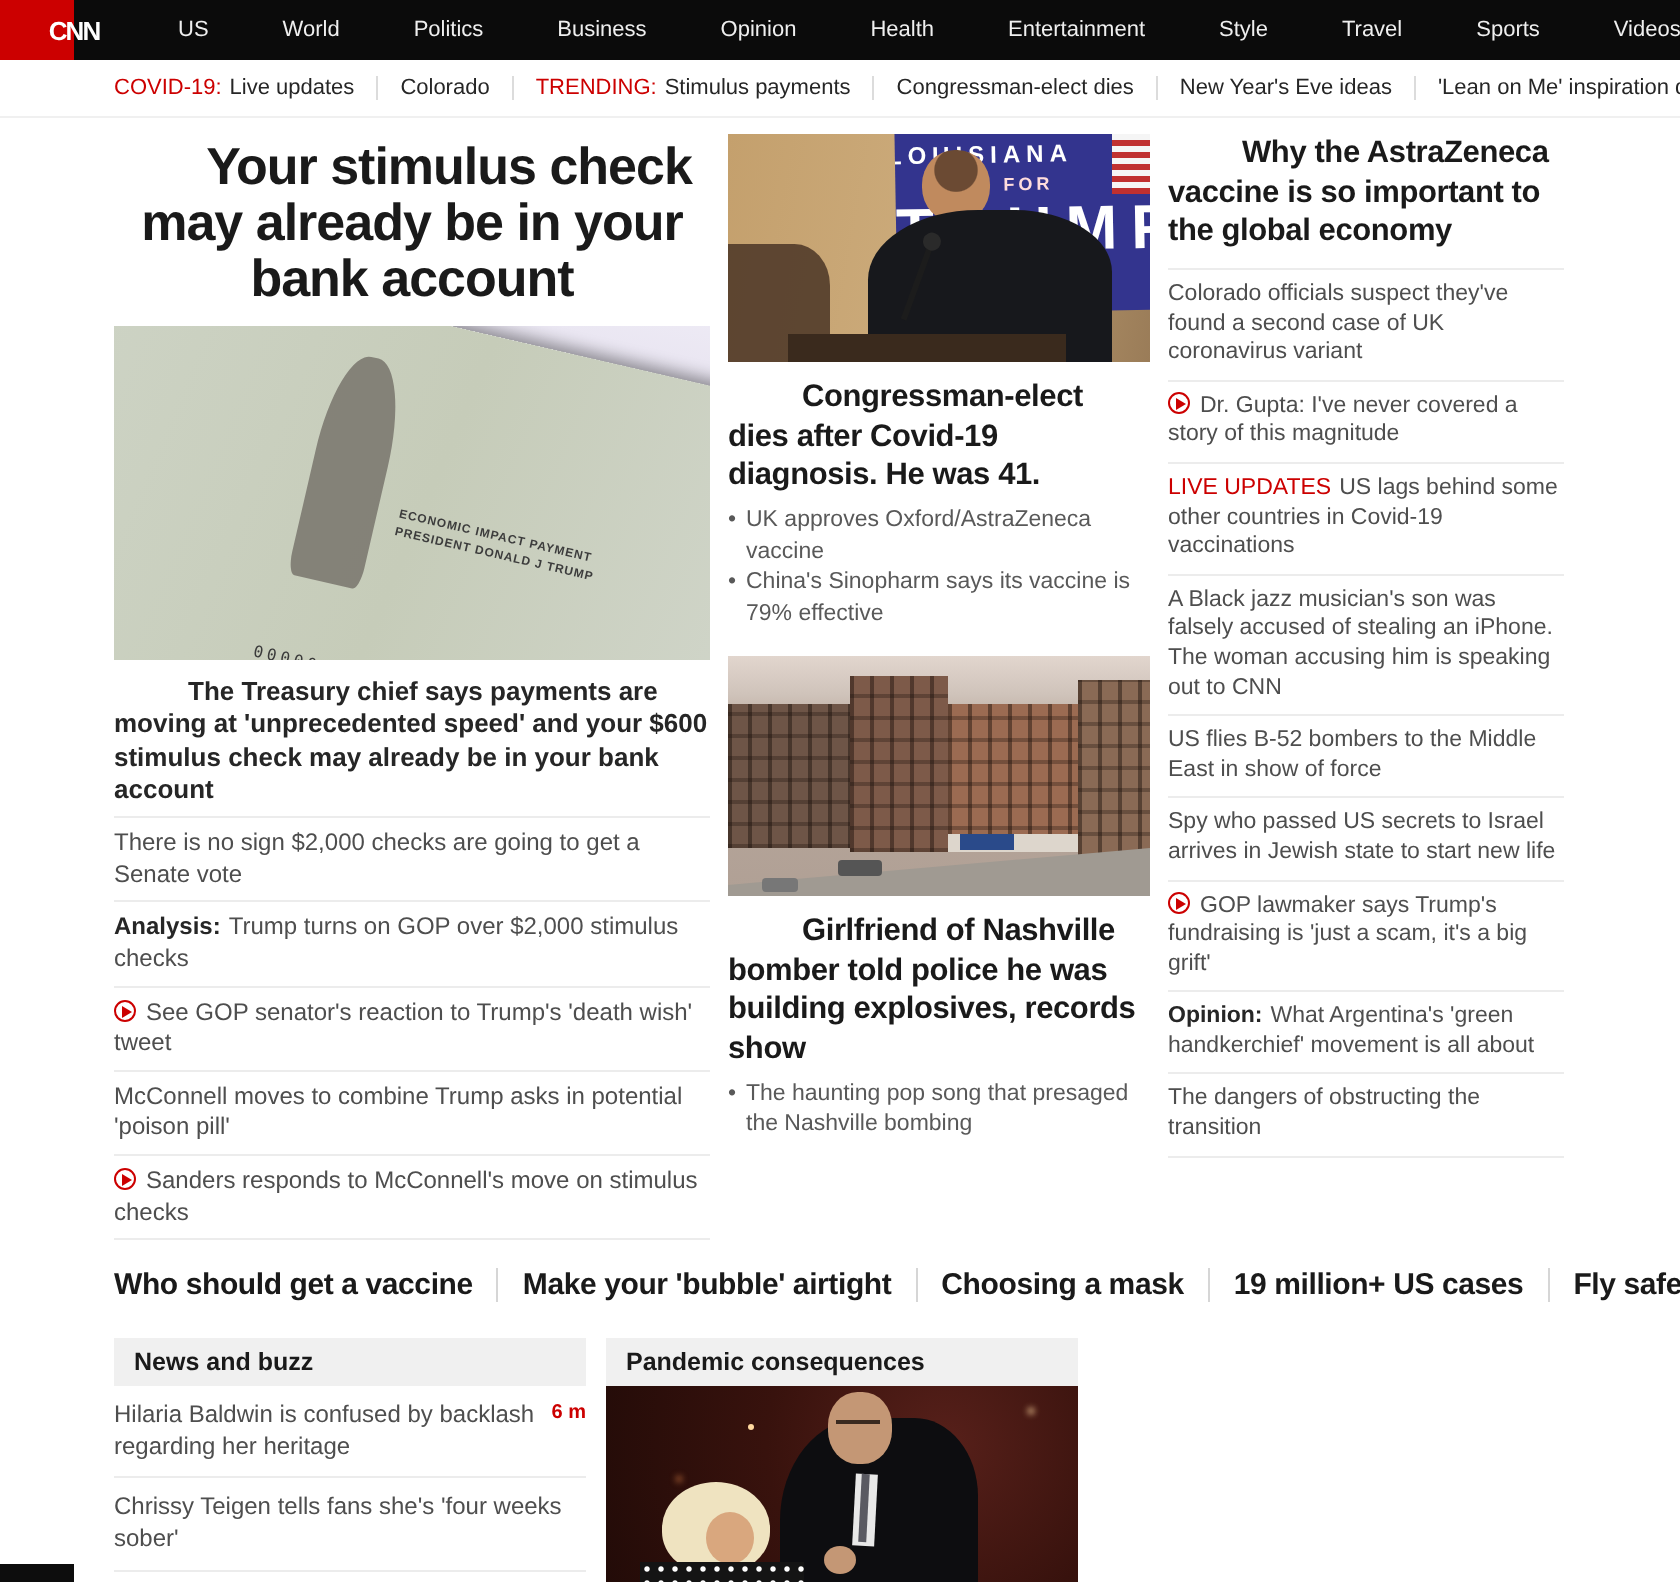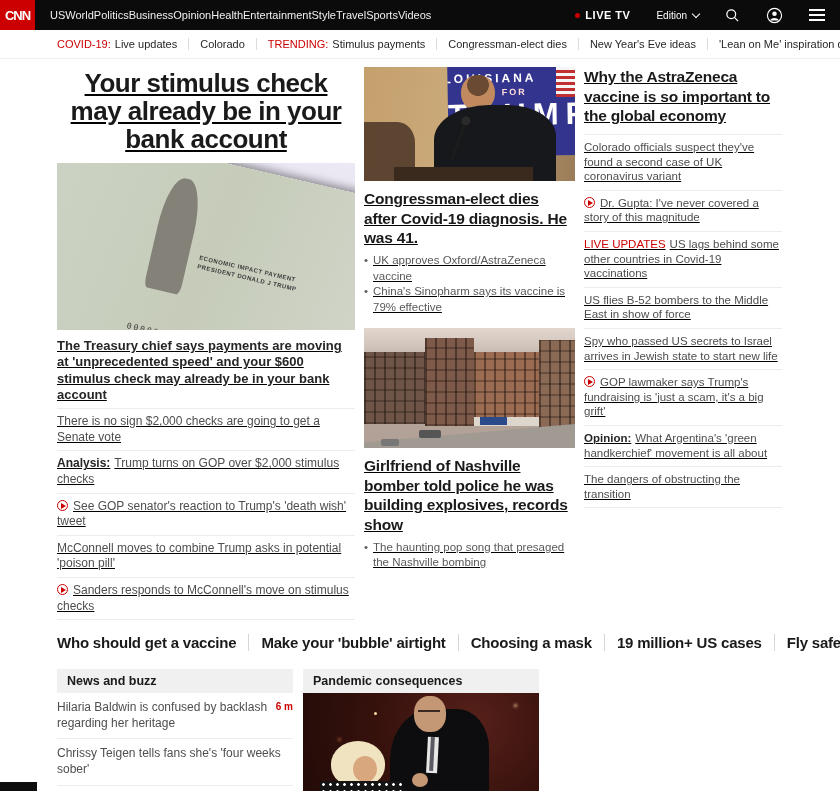--- a/index.html
+++ b/index.html
@@ -1,18 +1,18 @@
 <!DOCTYPE html>
 <html><head>
 <meta charset="utf-8">
 <style>
   * { box-sizing: border-box; margin: 0; padding: 0; }
   html,body { width: 840px; height: 791px; overflow: hidden; background: #fff;
     font-family: "Liberation Sans", sans-serif; position: relative; }
-  a { text-decoration: none; color: inherit; cursor: pointer; }
+  a { text-decoration: none; color: inherit; cursor: pointer; padding-left: 37px; }
 
   
   .hdr { height: 30px; background: #0b0b0b; display: flex; align-items: center; }
   .logo { width: 35px; height: 30px; background: #cc0000; color: #fff; font-weight: bold;
     font-size: 13px; letter-spacing: -1px; display: flex; align-items: center; justify-content: center; }
   .hnav { display: flex; margin-left: 15px; }
   .hnav a { color: #efefef; font-size: 11px; }
   .hright { margin-left: auto; display: flex; align-items: center; gap: 26px; padding-right: 15px; }
   .livetv { display: flex; align-items: center; gap: 5px; color: #fff; font-size: 11px; font-weight: bold; letter-spacing: .5px; }
   .livedot { width: 5px; height: 5px; border-radius: 50%; background: #cc0000; }
@@ -26,21 +26,21 @@
   .breaking { height: 29px; display: flex; align-items: center; padding-left: 57px;
     font-size: 11px; border-bottom: 1px solid #f0f0f0; background: #fff; }
   .bk { color: #262626; padding: 0 11px; border-right: 1px solid #dcdcdc; white-space: nowrap; }
   .bk:first-child { padding-left: 0; }
   .bk:last-child { border-right: 0; }
   .red { color: #cc0000; margin-right: 4px; }
   .red:empty, .b:empty { display: none; }
 
   
   .cols { display: grid; grid-template-columns: 298px 211px 198px; column-gap: 9px;
-    padding: 8px 55px 0 57px; text-decoration: underline; }
+    padding: 8px 55px 0 57px; }
   h1.lead { font-size: 26px; line-height: 1.08; text-align: center; color: #1a1a1a;
     letter-spacing: -0.5px; margin: 2px 0 10px; font-weight: 700; }
   .subhead { font-size: 13px; line-height: 1.25; color: #262626; font-weight: bold; margin: 8px 0 5px; }
   ul.linklist { list-style: none; border-bottom: 1px solid #ececec; }
   ul.linklist li { padding: 5px 0; border-top: 1px solid #ececec; font-size: 12px;
     color: #4e4e4e; line-height: 1.3; }
   .b { font-weight: bold; color: #262626; margin-right: 4px; }
   .redcap { color: #cc0000; margin-right: 4px; }
   .play { display: inline-block; width: 11px; height: 11px; border: 1px solid #cc0000;
     border-radius: 50%; position: relative; vertical-align: -1px; margin-right: 5px; }
@@ -271,20 +271,21 @@
       <li>The haunting pop song that presaged the Nashville bombing</li>
     </ul>
   </section>
 
   <section class="col-right">
     <h3 class="colh"><a>Why the AstraZeneca vaccine is so important to the global economy</a></h3>
     <ul class="rlist">
       <li><span>Colorado officials suspect they've found a second case of UK coronavirus variant</span></li>
       <li><span class="play"></span><span>Dr. Gupta: I've never covered a story of this magnitude</span></li>
       <li><span class="redcap">LIVE UPDATES</span><span>US lags behind some other countries in Covid-19 vaccinations</span></li>
+      <li><span>A Black jazz musician's son was falsely accused of stealing an iPhone. The woman accusing him is speaking out to CNN</span></li>
       <li><span>US flies B-52 bombers to the Middle East in show of force</span></li>
       <li><span>Spy who passed US secrets to Israel arrives in Jewish state to start new life</span></li>
       <li><span class="play"></span><span>GOP lawmaker says Trump's fundraising is 'just a scam, it's a big grift'</span></li>
       <li><span class="b">Opinion:</span><span>What Argentina's 'green handkerchief' movement is all about</span></li>
       <li><span>The dangers of obstructing the transition</span></li>
     </ul>
   </section>
 
 </main>
 

